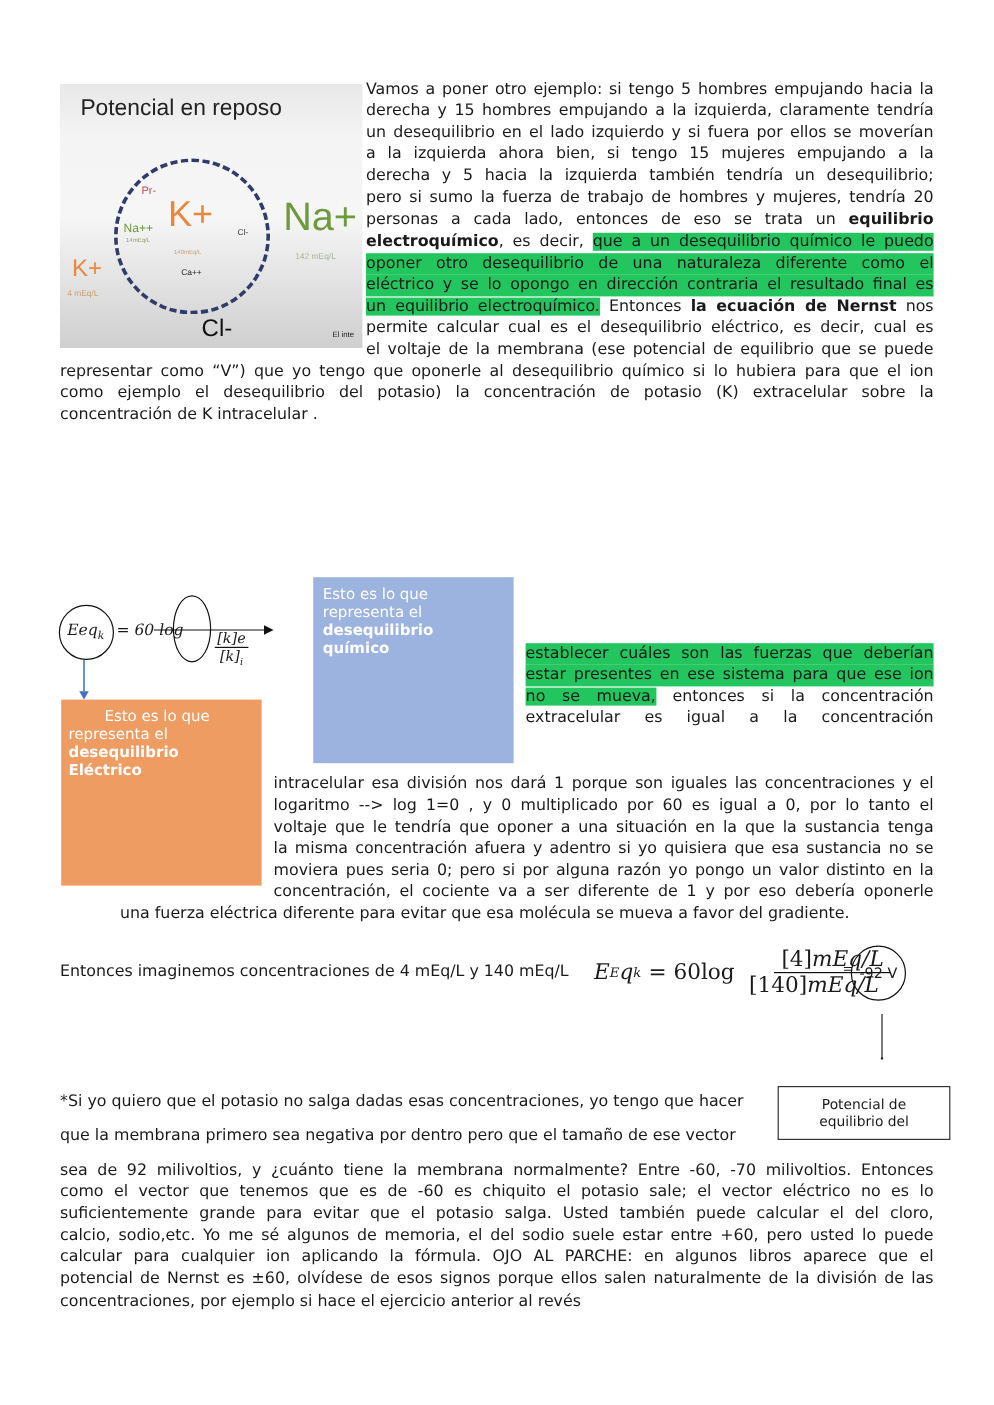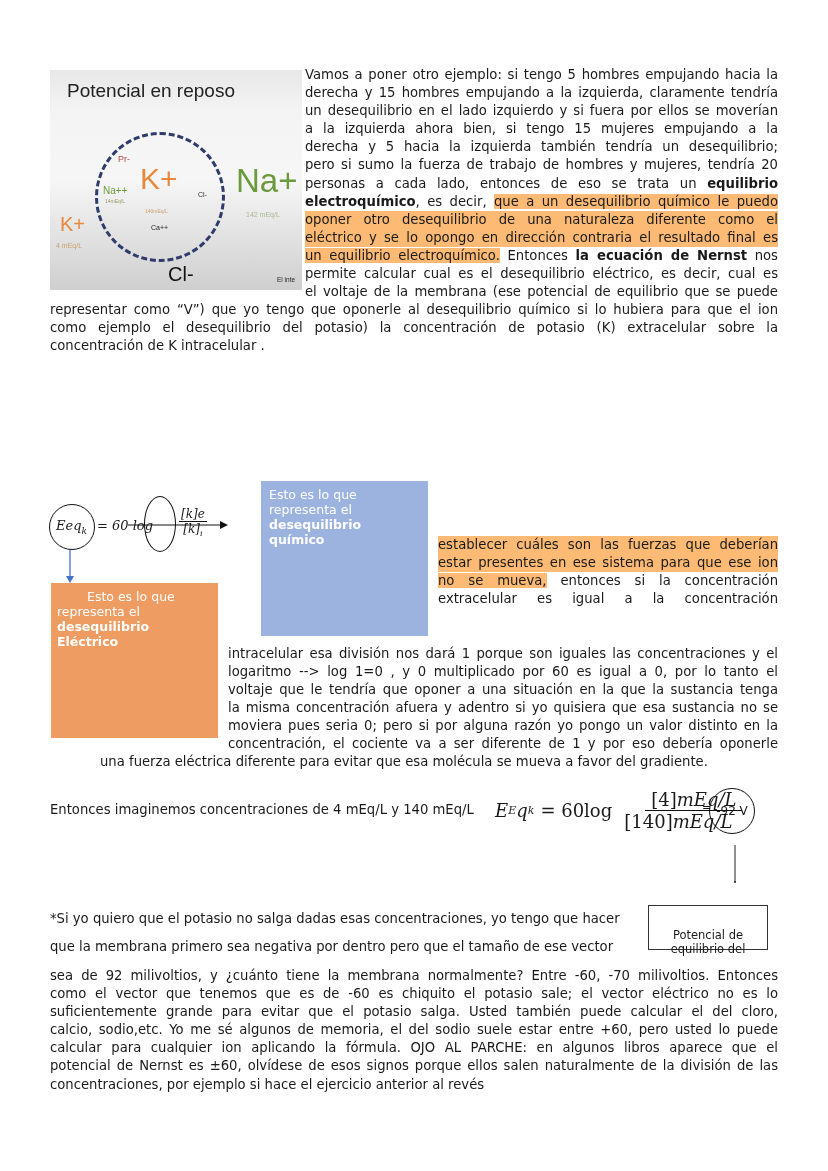--- a/index.html
+++ b/index.html
@@ -1,37 +1,37 @@
 <!DOCTYPE html>
 <html><head>
   <meta charset="utf-8">
   <style>
     * { box-sizing: border-box; margin: 0; padding: 0; }
     html, body { width: 828px; height: 1171px; background: #ffffff; overflow: hidden; }
     body { position: relative; font-family: "DejaVu Sans", sans-serif; color: #1a1a1a; }
     .abs { position: absolute; }
     .p { font-size: 13.2px; line-height: 18.1px; text-align: justify; text-align-last: auto; }
-    .hl { background: #fdba74; }
+    .hl { background: #22c55e; }
     b { font-weight: bold; }
     .jl { text-align: justify; text-align-last: justify; }
 
     
     #slide { left: 50px; top: 70px; width: 252px; height: 220px; background: linear-gradient(#e8e8e8 0%, #f4f4f4 20%, #f6f6f6 50%, #cfcfcf 100%); overflow: hidden; }
     #slide .title { left: 17px; top: 10px; font-size: 19px; color: #222; font-family: "Liberation Sans", sans-serif; }
     #slide .ring { left: 45px; top: 62px; width: 130px; height: 130px; border: 3px dashed #2e3b6b; border-radius: 50%; }
     #slide .lbl { font-family: "Liberation Sans", sans-serif; }
 
     
     #box-quimico { left: 261px; top: 481px; width: 167px; height: 155px; background: #9db3df; color: #fff; padding: 6px 8px; font-size: 12.5px; line-height: 15px; }
     #box-electrico { left: 51px; top: 583px; width: 167px; height: 155px; background: #ef9c63; color: #fff; padding: 6px 6px; font-size: 12.5px; line-height: 15px; }
     .formula { font-family: "DejaVu Serif", serif; font-style: italic; }
     .ellipse { border: 1.5px solid #111; border-radius: 50%; position: absolute; }
     .fr { display: inline-flex; flex-direction: column; align-items: center; vertical-align: middle; }
     .fr .num { border-bottom: 1px solid #111; padding: 0 2px; }
-    #box-potencial { left: 648px; top: 905px; width: 120px; height: 45px; border: 1.5px solid #333; font-size: 11.5px; text-align: center; line-height: 14px; padding-top: 22px; }
+    #box-potencial { left: 648px; top: 905px; width: 144px; height: 45px; border: 1.5px solid #333; font-size: 11.5px; text-align: center; line-height: 14px; padding-top: 7px; }
   </style>
 </head>
 <body>
 
 <div id="slide" class="abs">
   <div class="abs title">Potencial en reposo</div>
   <div class="abs ring"></div>
   <div class="abs lbl" style="left:68px;top:84px;font-size:9px;color:#b84a4a;">Pr-</div>
   <div class="abs lbl" style="left:90px;top:92px;font-size:30px;color:#e9883c;">K+</div>
   <div class="abs lbl" style="left:53px;top:115px;font-size:10px;color:#6d9a3c;">Na++</div>
@@ -71,21 +71,21 @@
   <div class="jl">representar como “V”) que yo tengo que oponerle al desequilibrio químico si lo hubiera para que el ion</div>
   <div class="jl">como ejemplo el desequilibrio del potasio) la concentración de potasio (K) extracelular sobre la</div>
   <div>concentración de K intracelular .</div>
 </div>
 
 <div class="abs formula" style="left:47px;top:504px;width:200px;height:50px;font-size:13px;">
   <div class="ellipse" style="left:2px;top:0;width:46px;height:46px;"></div>
   <div class="abs" style="left:9px;top:14px;"><span>Eeq</span><sub style="font-size:9px;">k</sub></div>
   <div class="abs" style="left:50px;top:14px;">= 60 log</div>
   <div class="ellipse" style="left:97px;top:-8px;width:32px;height:56px;"></div>
-  <div class="abs fr" style="left:99px;top:3px;font-size:12px;padding-left:33px;">
+  <div class="abs fr" style="left:99px;top:21px;font-size:12px;padding-left:33px;">
     <span class="num">[k]e</span>
     <span><span>[k]</span><sub style="font-size:8px;">i</sub></span>
   </div>
 </div>
 
 <svg class="abs" style="left:128px;top:520px;" width="100" height="10">
   <line x1="0" y1="5" x2="92" y2="5" stroke="#111" stroke-width="1"></line>
   <polygon points="92,1 100,5 92,9" fill="#111"></polygon>
 </svg>
 

